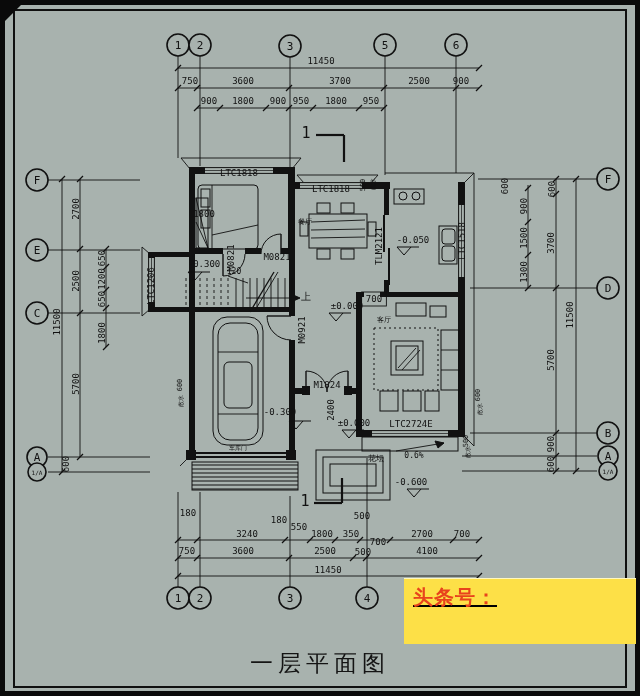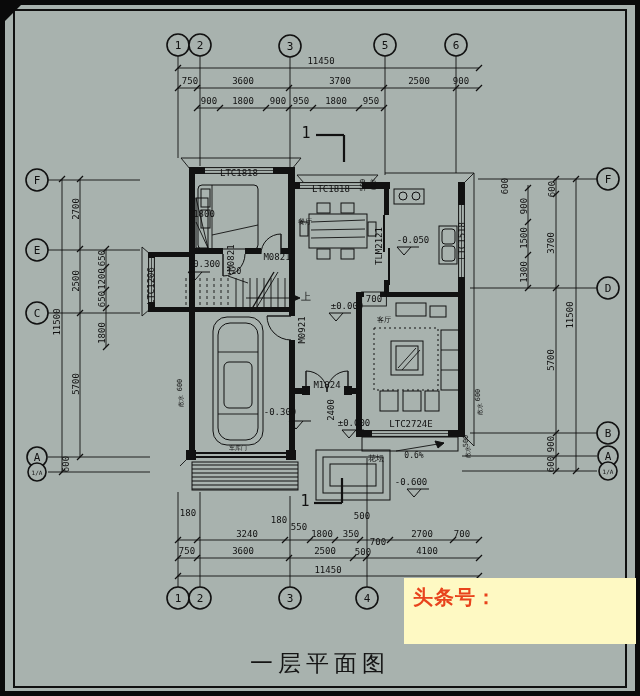--- a/index.html
+++ b/index.html
@@ -5,22 +5,22 @@
   html,body{margin:0;padding:0;background:#666;}
   .page{position:relative;width:640px;height:696px;background:#a8b2ae;overflow:hidden;
         font-family:"DejaVu Sans","Liberation Sans",sans-serif;}
   .edge{position:absolute;inset:0;border:5px solid #0a0a0a;pointer-events:none;}
   .inner-frame{position:absolute;left:13px;top:9px;right:13px;bottom:8px;border:2px solid #101010;pointer-events:none;}
   .corner{position:absolute;left:0;top:0;width:0;height:0;border-top:26px solid #0a0a0a;border-right:26px solid transparent;}
   svg.plan{position:absolute;left:0;top:0;}
   .title{position:absolute;left:238px;top:648px;width:164px;text-align:center;
          color:#141414;font-size:23px;letter-spacing:5px;font-family:"DejaVu Sans","Liberation Serif",serif;
          border-bottom:2px solid #141414;padding-bottom:18px;}
-  .banner{position:absolute;left:404px;top:578px;width:232px;height:66px;background:#fef9c3;
-          padding:3px 0 0 9px;box-sizing:border-box;border-top:1px solid #fff8c0;}
+  .banner{position:absolute;left:404px;top:578px;width:232px;height:66px;background:#fde047;
+          padding:3px 0 0 9px;box-sizing:border-box;border-top:1px solid #fff8c0;text-decoration:underline;}
   .banner div{color:#e8431c;font-size:20px;font-weight:bold;line-height:30px;
           font-family:"DejaVu Sans","Liberation Serif",serif;letter-spacing:1px;}
 </style>
 </head>
 <body>
 
 <div class="page">
   <svg class="plan" id="plan-svg" width="640" height="696" viewBox="0 0 640 696">
       <line x1="178" y1="56" x2="178" y2="158" stroke="#111111" stroke-width="0.9"></line>
       <line x1="200" y1="56" x2="200" y2="166" stroke="#111111" stroke-width="0.9"></line>

